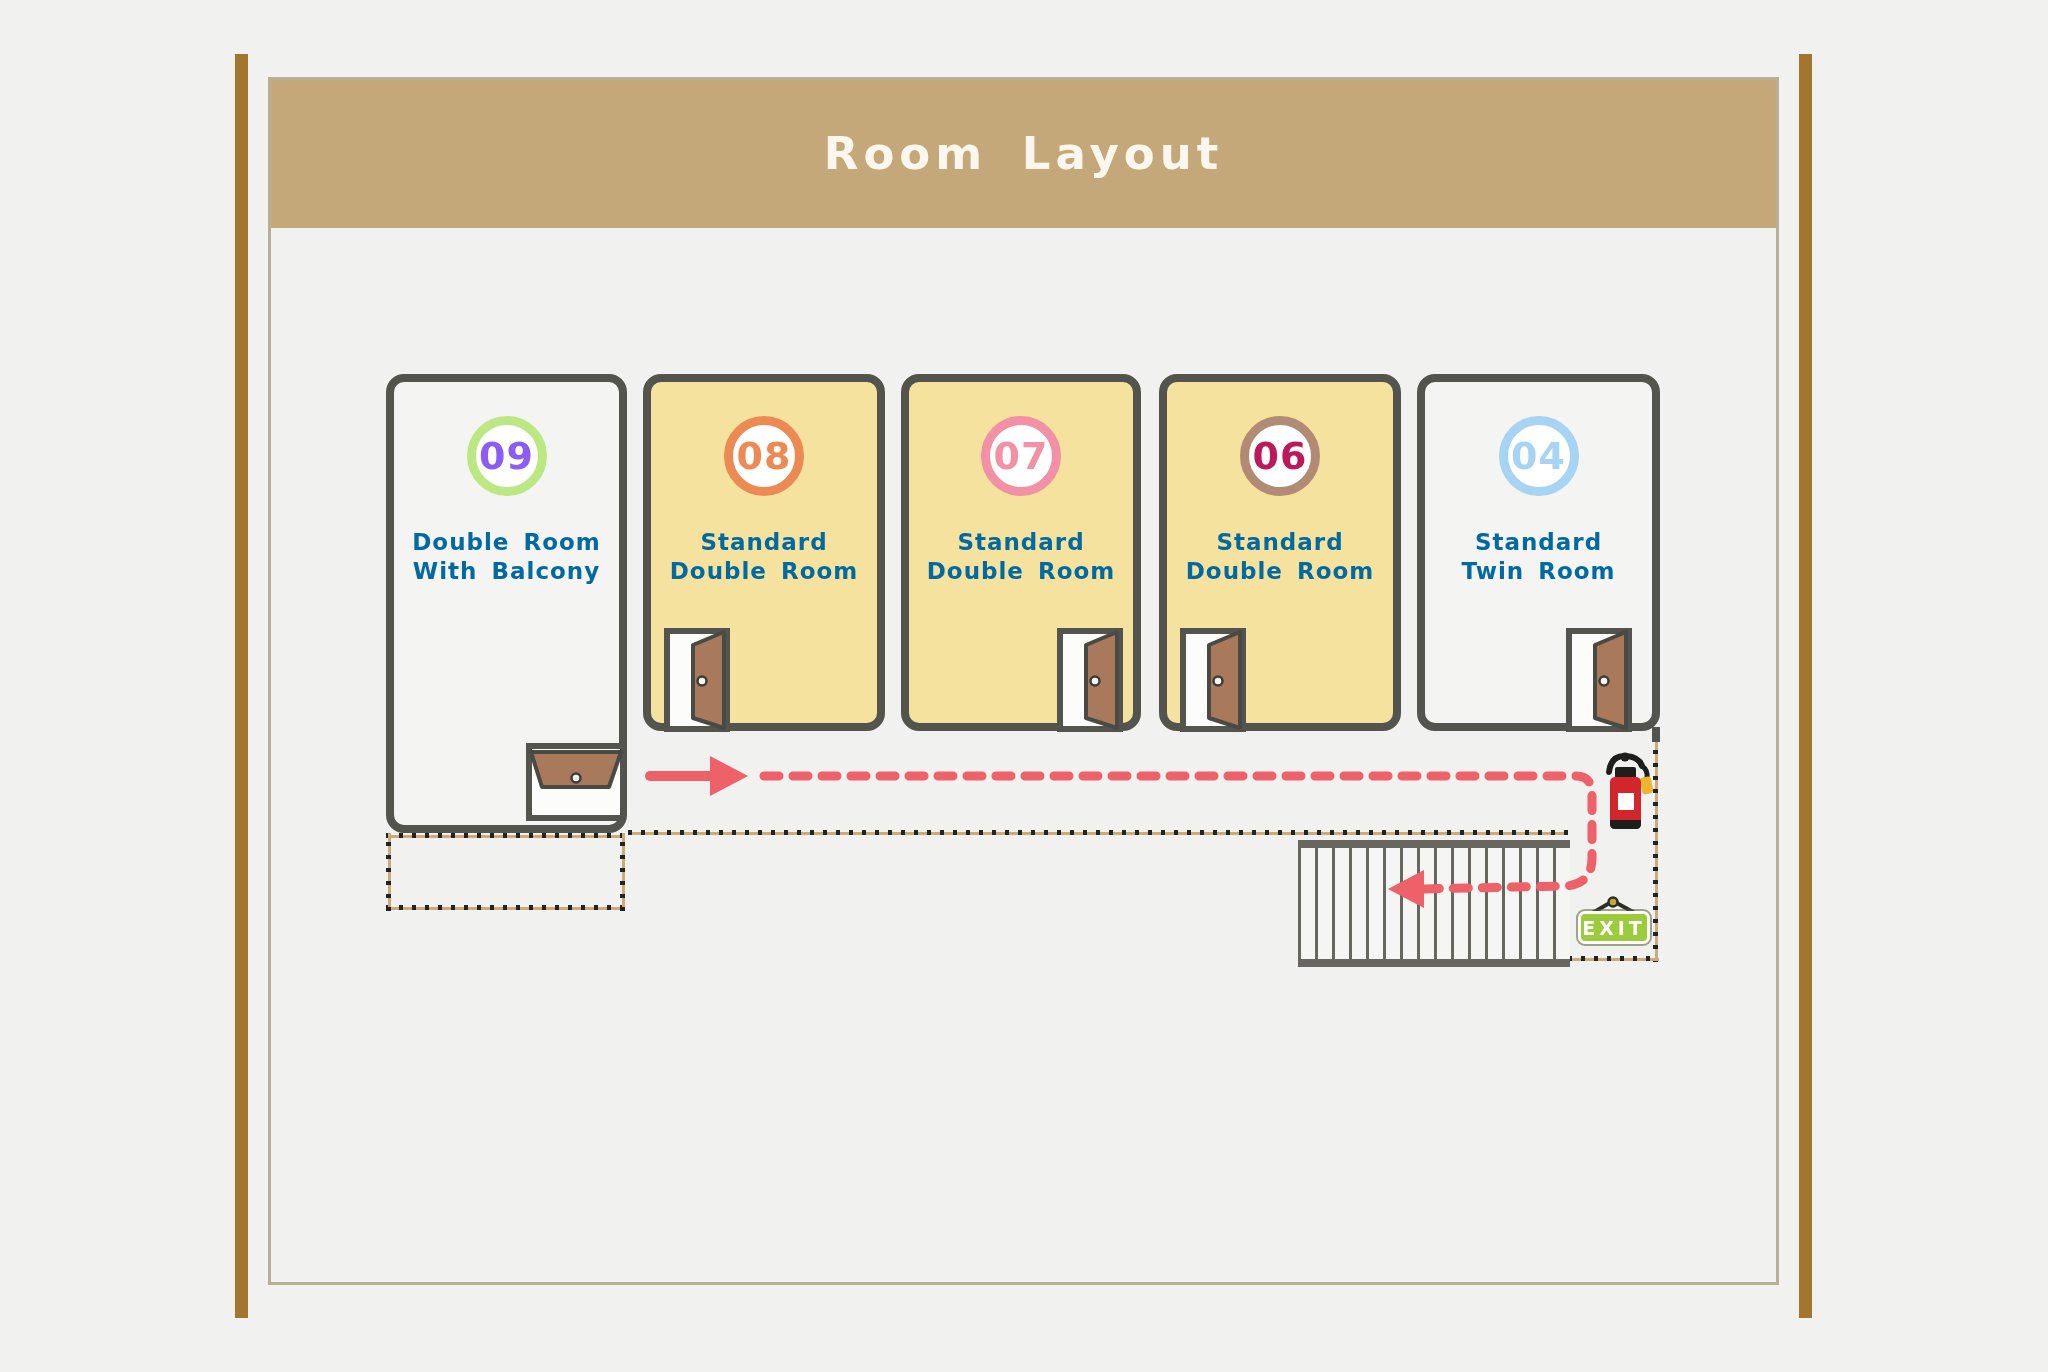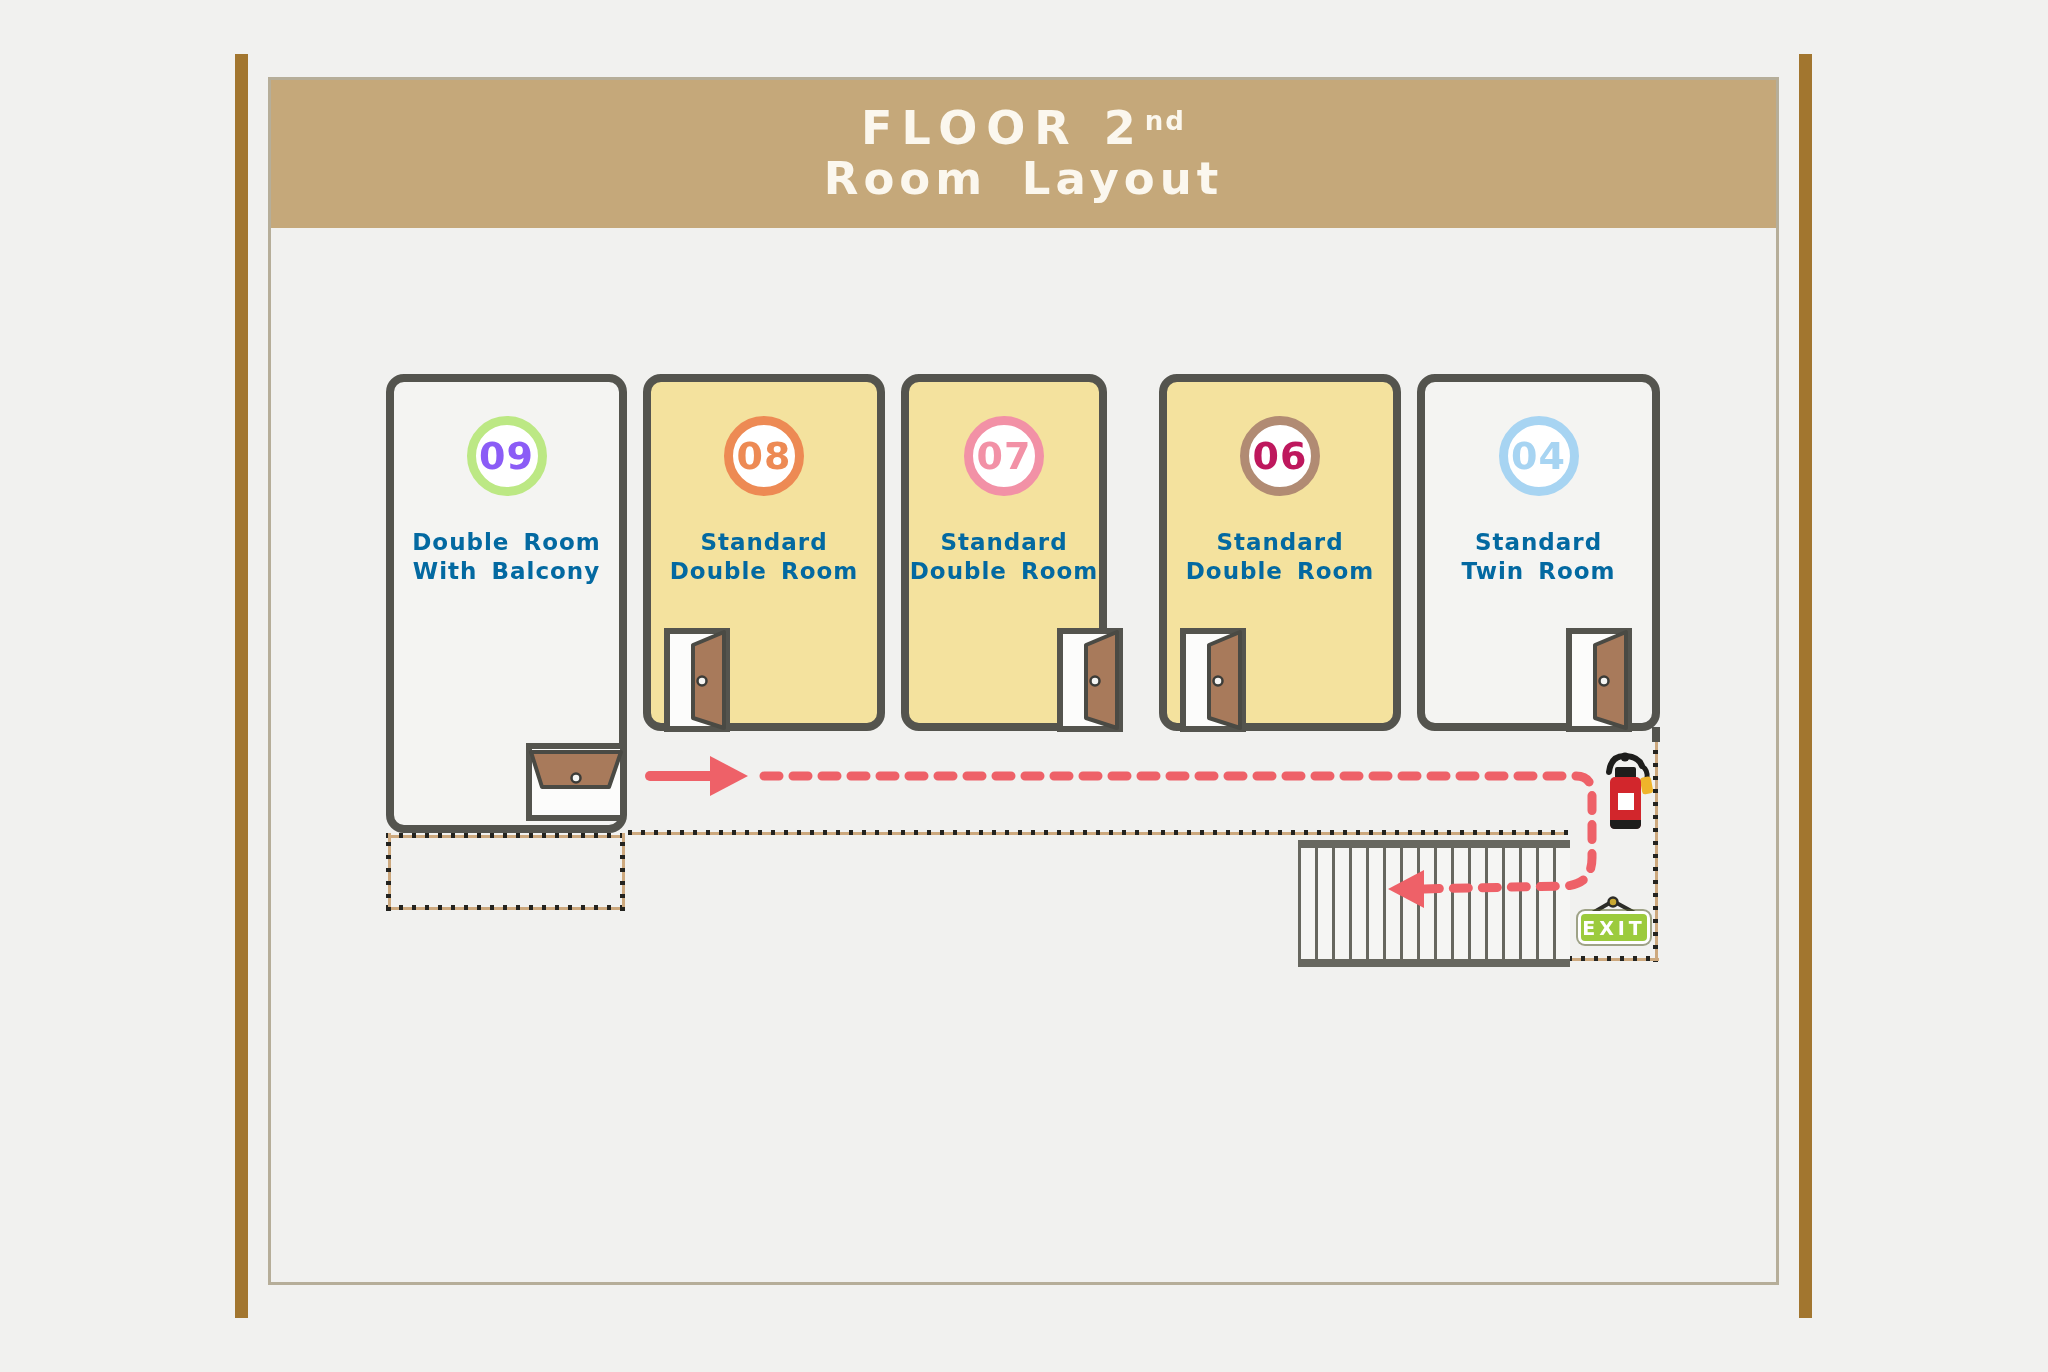--- a/index.html
+++ b/index.html
@@ -64,21 +64,20 @@
 </head>
 <body>
 
 <div class="canvas">
 
   <div class="side-bar left"></div>
   <div class="side-bar right"></div>
 
   <div class="frame">
     <div class="header" style="background-color: rgb(197, 168, 122);">
-      <div class="title1"><span>FLOOR 2</span><sup>nd</sup></div>
       <div class="title2">Room Layout</div>
     </div>
   </div>
 
   <div class="room tall" style="left: 386px; width: 241px; background-color: rgb(244, 244, 242);">
     <div class="badge" style="border-color: rgb(188, 232, 132);">
       <span class="badge-num" style="color: #8b5cf6;">09</span>
     </div>
     <div class="room-label">
       <div>Double Room</div>
@@ -89,21 +88,21 @@
   <div class="room std" style="left: 643px; width: 242px; background-color: rgb(244, 226, 158);">
     <div class="badge" style="border-color: rgb(237, 138, 84);">
       <span class="badge-num" style="color: rgb(237, 138, 84);">08</span>
     </div>
     <div class="room-label">
       <div>Standard</div>
         <div>Double Room</div>
     </div>
   </div>
 
-  <div class="room std" style="left: 901px; width: 206px; background-color: rgb(244, 226, 158);">
+  <div class="room std" style="left: 901px; width: 240px; background-color: rgb(244, 226, 158);">
     <div class="badge" style="border-color: rgb(242, 145, 166);">
       <span class="badge-num" style="color: rgb(242, 145, 166);">07</span>
     </div>
     <div class="room-label">
       <div>Standard</div>
         <div>Double Room</div>
     </div>
   </div>
 
   <div class="room std" style="left: 1159px; width: 242px; background-color: rgb(244, 226, 158);">

